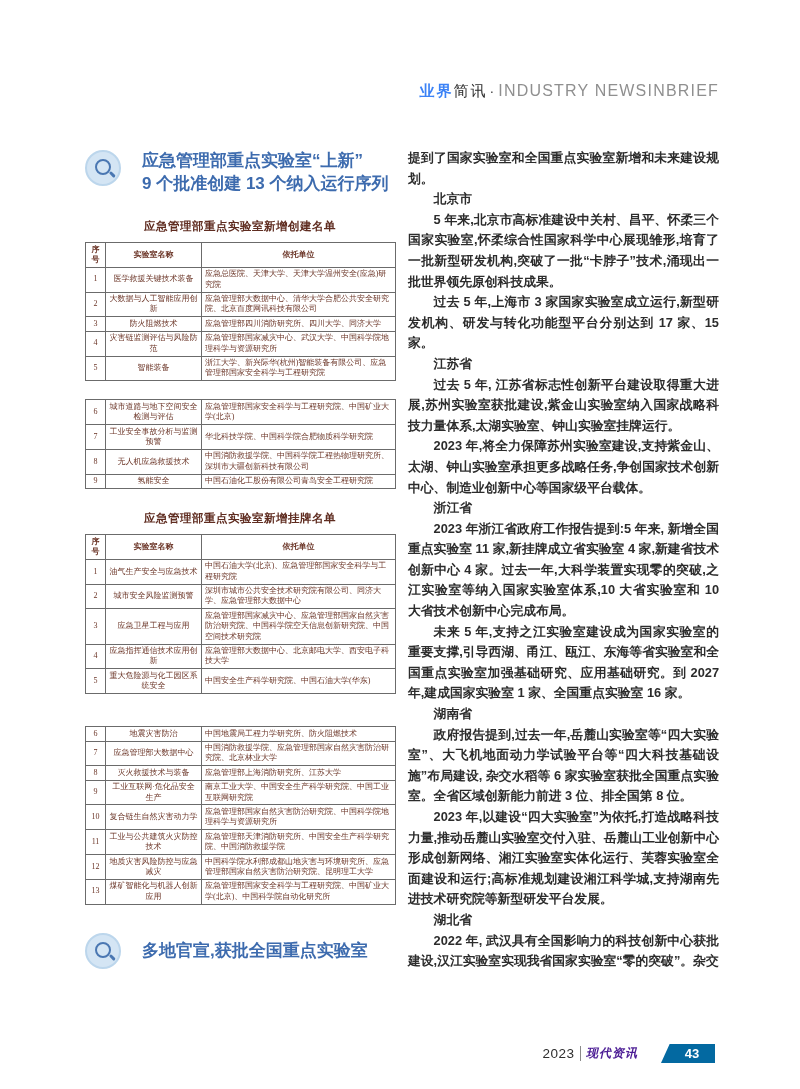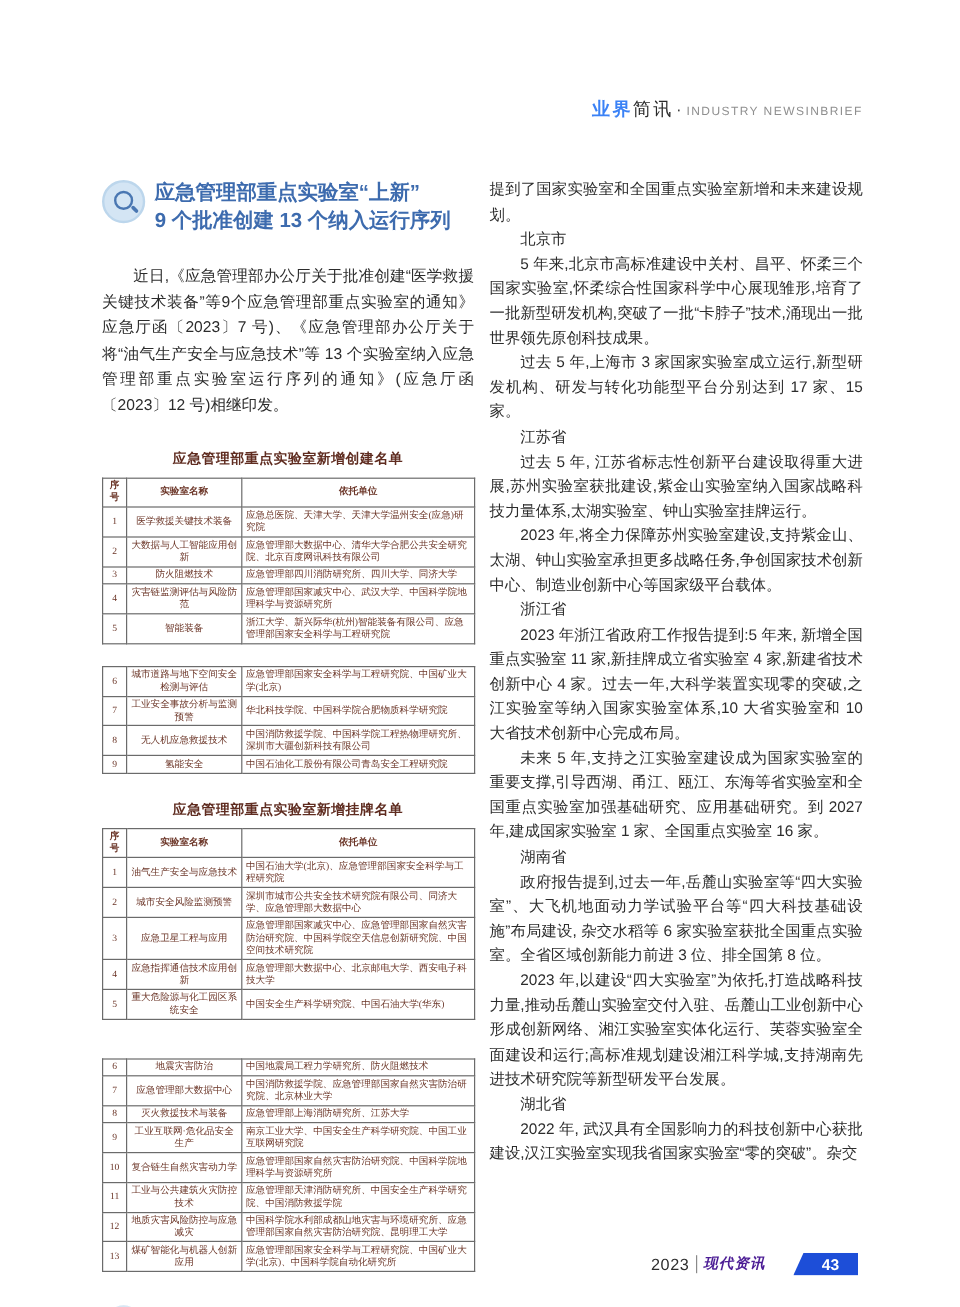--- a/index.html
+++ b/index.html
@@ -10,45 +10,45 @@
     background:#ffffff; overflow:hidden;
   }
   
   .header {
     position:absolute; top:82px; left:85px; width:634px;
     text-align:right; white-space:nowrap;
   }
   .header .cn-bold { font-size:15px; font-weight:bold; color:#3b82f6; letter-spacing:2px; }
   .header .cn-light { font-size:15px; font-weight:normal; color:#2a2a2a; letter-spacing:2px; }
   .header .dot { color:#444; font-size:14px; margin:0 4px 0 2px; }
-  .header .en { font-size:10px; color:#8f8f8f; letter-spacing:1.2px; }
+  .header .en { font-size:16px; color:#8f8f8f; letter-spacing:1.2px; }
   
   .content { position:absolute; top:148px; left:85px; width:634px; display:flex; }
   .col-left  { width:310px; margin-right:13px; }
   .col-right { width:311px; }
   
   .article-head { display:flex; align-items:flex-start; margin-bottom:24px; }
   .mag-icon {
     flex:0 0 auto; width:36px; height:36px; border-radius:50%;
     background:#d4e5f4; border:2px solid #bcd6ec; position:relative; margin-top:2px;
   }
   .mag-icon::before {
     content:""; position:absolute; left:8px; top:7px; width:12px; height:12px;
     border:2.5px solid #4a77b2; border-radius:50%; background:transparent;
   }
   .mag-icon::after {
     content:""; position:absolute; left:22px; top:21px; width:7px; height:2.5px;
     background:#4a77b2; transform:rotate(45deg); border-radius:2px;
   }
-  .article-title { margin-left:8px; color:#3d6bae; font-weight:bold; font-size:17px; line-height:23px; padding-top:1px; }
+  .article-title { margin-left:21px; color:#3d6bae; font-weight:bold; font-size:17px; line-height:23px; padding-top:1px; }
   .article-title.single { padding-top:8px; }
   
   .para {
     font-size:13px; line-height:21.6px; text-align:justify; color:#2c2c2c;
-    text-indent:2em; margin-bottom:4px;
+    text-indent:2em; margin-bottom:4px;font-weight:bold;
   }
   .col-right .para { font-size:12.8px; line-height:20.6px; margin-bottom:0; }
   .para.no-indent { text-indent:0; }
   .left-para { margin-bottom:26px; }
   
   .table-title {
     text-align:center; font-family:"Liberation Serif", serif;
     font-size:11.5px; font-weight:bold; color:#5f2c20; margin:0 0 8px 0; letter-spacing:0.5px;
   }
   .table-title.second { margin-top:22px; }
@@ -74,21 +74,21 @@
     position:absolute; right:85px; bottom:26px;
     display:flex; align-items:center; white-space:nowrap;
   }
   .footer .year { font-size:13.5px; color:#2e2e2e; letter-spacing:0.5px; }
   .footer .divider { width:1.5px; height:15px; background:#8a8a8a; margin:0 5px; }
   .footer .brand {
     font-family:"Liberation Serif", serif; font-style:italic; font-weight:bold;
     color:#4c1d95; font-size:12px; letter-spacing:1px; margin-right:23px;
   }
   .footer .page-badge {
-    width:54px; height:19px; background:#1d4ed8;
+    width:54px; height:19px; background:#0369a1;
     clip-path:polygon(16% 0, 100% 0, 100% 100%, 0 100%);
     color:#ffffff; font-size:13px; font-weight:bold;
     display:flex; align-items:center; justify-content:center; padding-left:8px;
   }
 </style>
 </head>
 <body>
 
 <div class="page">
 
@@ -101,21 +101,20 @@
     <div class="col-left">
 
       <div class="article-head">
         <div class="mag-icon"></div>
         <div class="article-title">
           <div>应急管理部重点实验室“上新”</div>
           <div>9 个批准创建 13 个纳入运行序列</div>
         </div>
       </div>
 
-      <p class="para left-para">近日,《应急管理部办公厅关于批准创建“医学救援关键技术装备”等9个应急管理部重点实验室的通知》应急厅函〔2023〕7 号)、《应急管理部办公厅关于将“油气生产安全与应急技术”等 13 个实验室纳入应急管理部重点实验室运行序列的通知》(应急厅函〔2023〕12 号)相继印发。</p>
 
       <div class="table-title">应急管理部重点实验室新增创建名单</div>
 
       <table class="lab">
         <colgroup>
             <col class="w-no">
             <col class="w-name">
             <col class="w-org">
           </colgroup>
         <thead>

